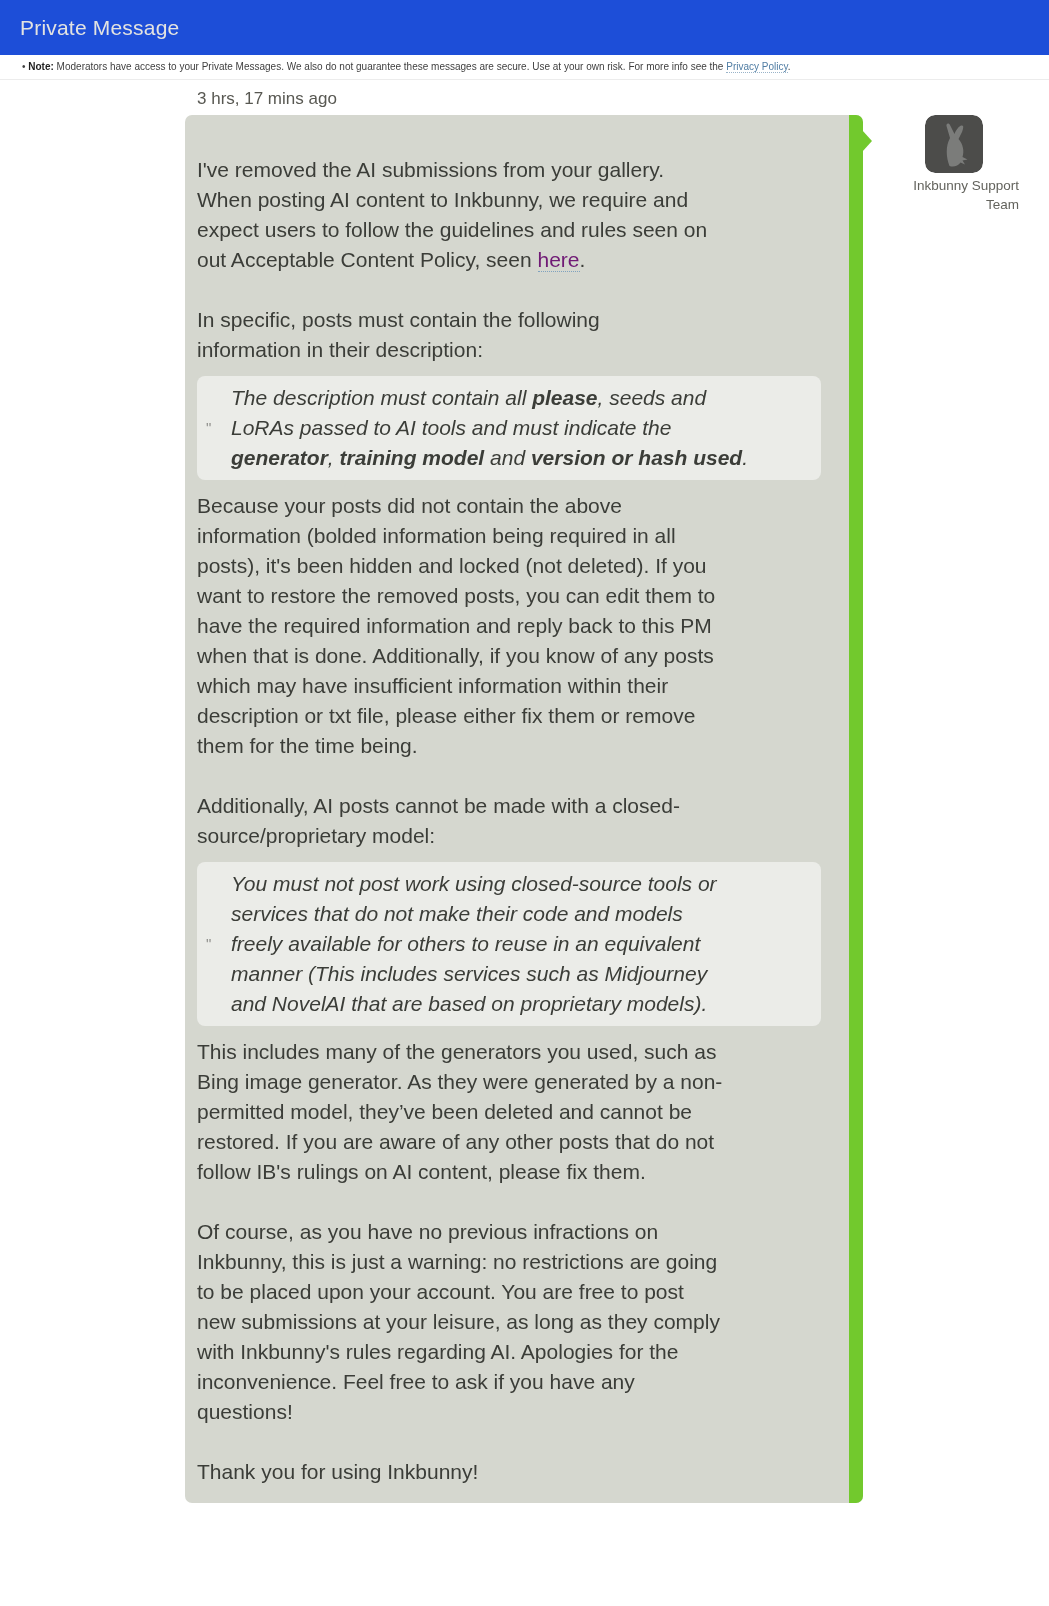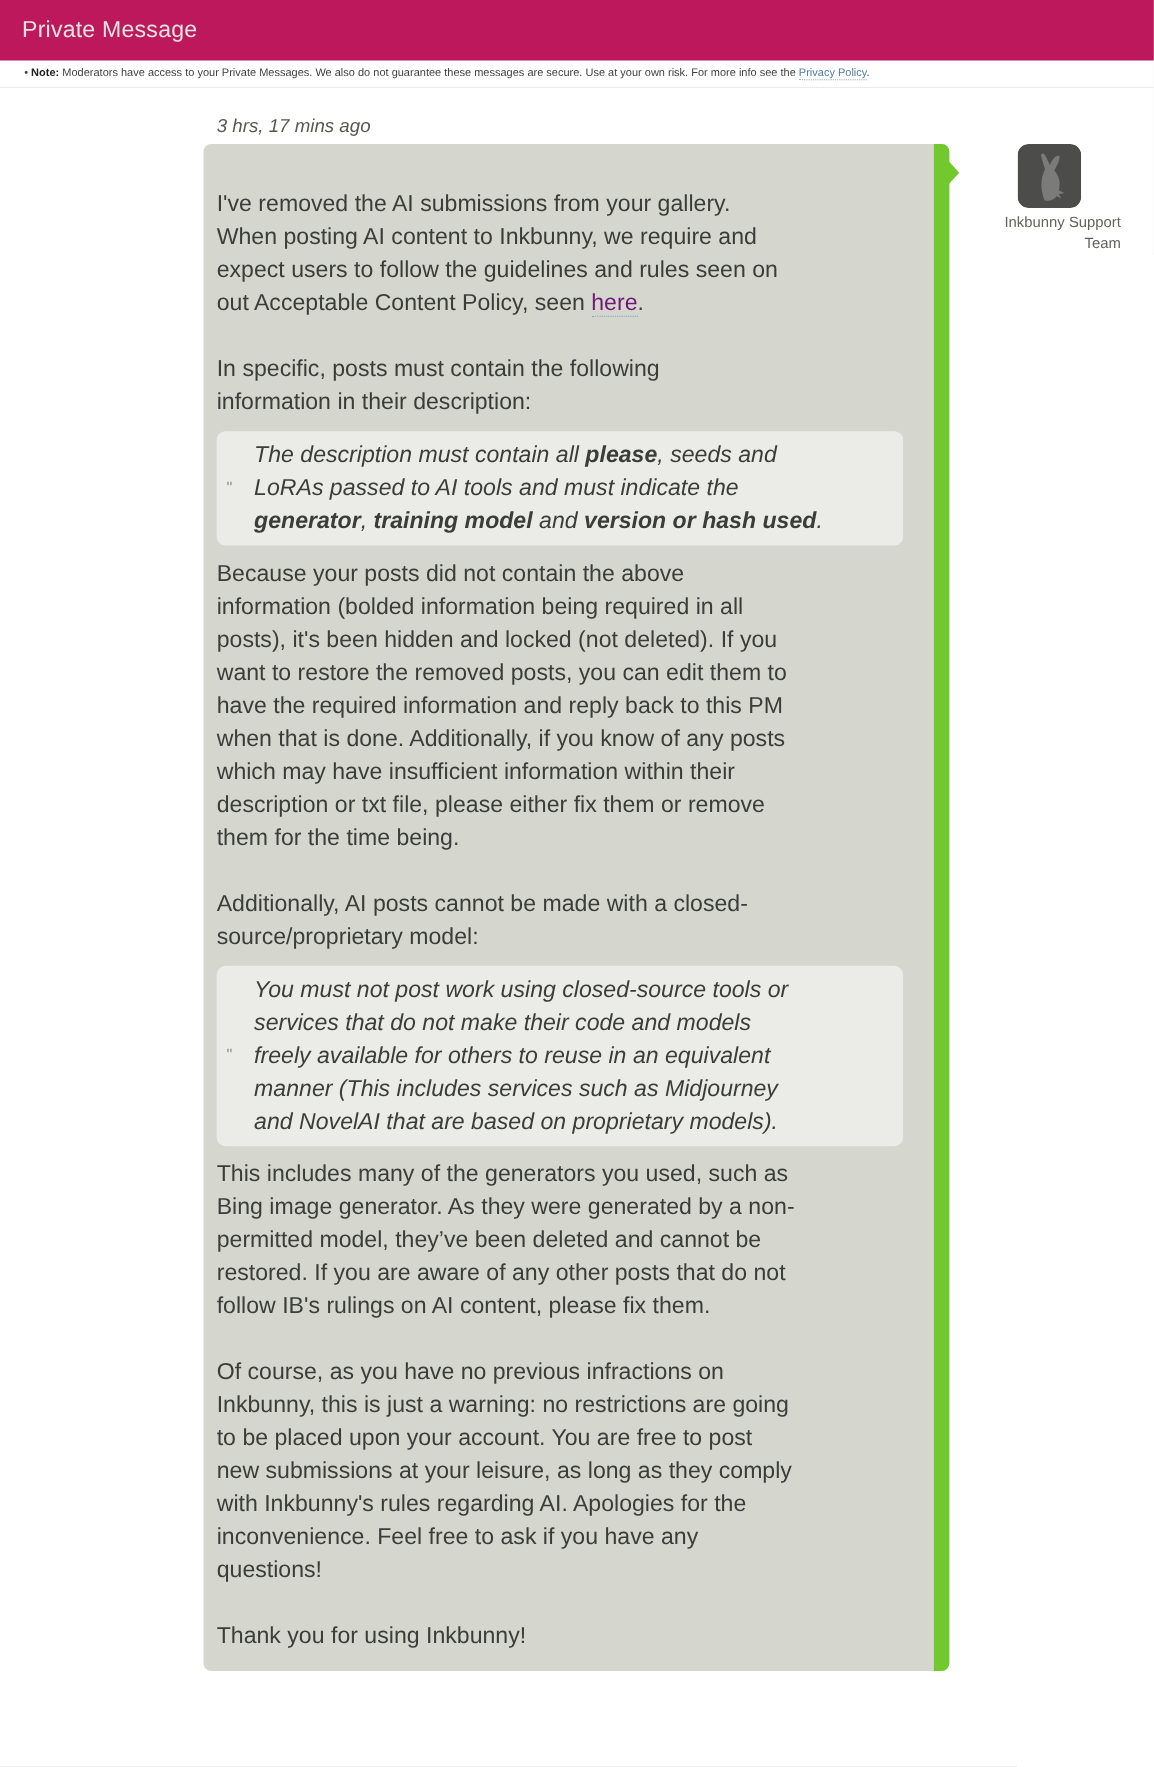--- a/index.html
+++ b/index.html
@@ -27,22 +27,22 @@
     border-bottom: 1px solid #ececec;
     white-space: nowrap;
   }
   .note-bar .note-label { color: #1e1e1e; }
   .privacy-link {
     color: #4f7ca3; text-decoration: none;
     border-bottom: 1px dotted #9ab4c9; cursor: pointer;
   }
   main { padding: 9px 0 0 185px; }
   .timestamp {
-    margin: 16px 0 6px 12px;
-    font-size: 17px; color: #585852; font-style: italic;
+    margin: 0 0 6px 12px;
+    font-size: 17px; color: #585852;
   }
   .message-row { display: flex; align-items: flex-start; }
   .bubble {
     position: relative;
     width: 678px;
     background: #d5d7cf;
     border-radius: 7px;
     padding: 10px 42px 16px 12px;
     font-size: 21px; line-height: 30px;
     color: #3b3d38;
@@ -90,21 +90,21 @@
     border-radius: 10px; overflow: hidden;
   }
   .avatar svg { display: block; width: 58px; height: 58px; }
   .sender-name {
     font-size: 13.5px; line-height: 1.4; color: #63635d;
   }
 </style>
 </head>
 <body>
 
-<header class="page-header" style="background: #be185d;">
+<header class="page-header" style="background: #1d4ed8;">
   <h1 class="page-title">Private Message</h1>
 </header>
 
 <div class="note-bar"><span>• </span><b class="note-label">Note:</b><span> Moderators have access to your Private Messages. We also do not guarantee these messages are secure. Use at your own risk. For more info see the </span><a class="privacy-link">Privacy Policy</a><span>.</span></div>
 
 <main>
   <div class="timestamp">3 hrs, 17 mins ago</div>
 
   <div class="message-row">
     <div class="bubble" style="background: rgb(213, 215, 207);">

